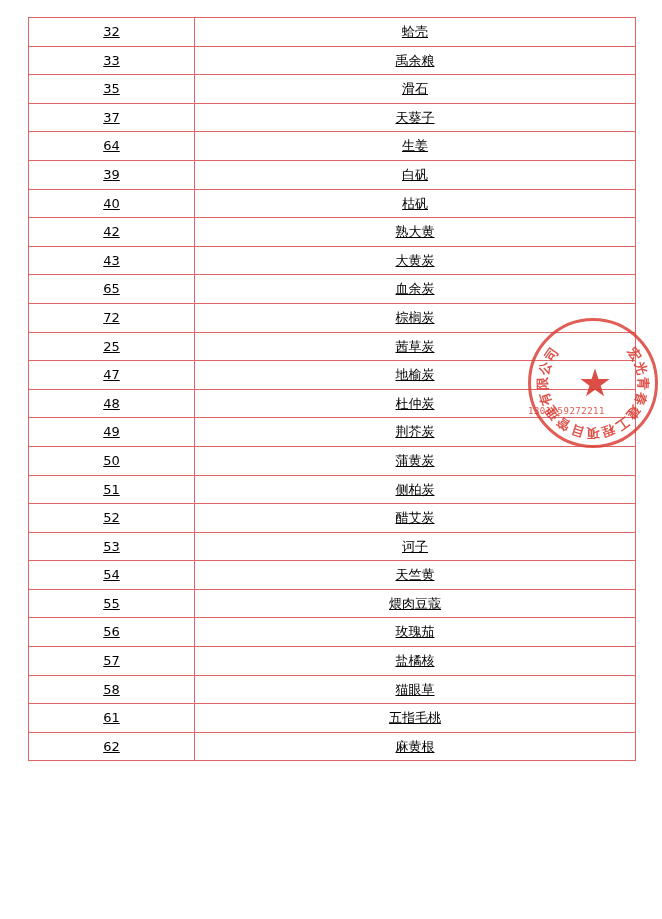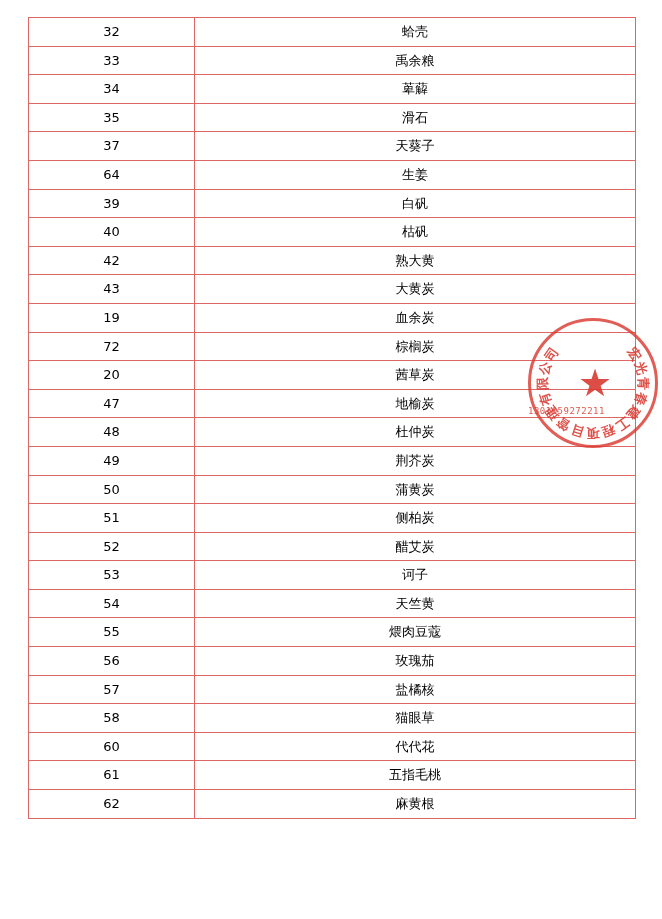--- a/index.html
+++ b/index.html
@@ -14,20 +14,21 @@
     color: #000000;
     position: relative;
     overflow: hidden;
   }
   .page {
     position: relative;
     width: 662px;
     height: 919px;
     box-sizing: border-box;
     padding: 17px 28px 0 28px;
+    text-decoration: underline;
   }
   table.doc-table {
     border-collapse: collapse;
     width: 606px;
     table-layout: fixed;
   }
   table.doc-table td {
     border: 1px solid #e06666;
     height: 27.6px;
     font-size: 13px;
@@ -117,24 +118,20 @@
     <tbody>
       <tr>
         <td class="col-index">32</td>
         <td class="col-name">蛤壳</td>
       </tr>
       <tr>
         <td class="col-index">33</td>
         <td class="col-name">禹余粮</td>
       </tr>
       <tr>
-        <td class="col-index">34</td>
-        <td class="col-name">萆薢</td>
-      </tr>
-      <tr>
         <td class="col-index">35</td>
         <td class="col-name">滑石</td>
       </tr>
       <tr>
         <td class="col-index">37</td>
         <td class="col-name">天葵子</td>
       </tr>
       <tr>
         <td class="col-index">64</td>
         <td class="col-name">生姜</td>
@@ -149,29 +146,29 @@
       </tr>
       <tr>
         <td class="col-index">42</td>
         <td class="col-name">熟大黄</td>
       </tr>
       <tr>
         <td class="col-index">43</td>
         <td class="col-name">大黄炭</td>
       </tr>
       <tr>
-        <td class="col-index">19</td>
+        <td class="col-index">65</td>
         <td class="col-name">血余炭</td>
       </tr>
       <tr>
         <td class="col-index">72</td>
         <td class="col-name">棕榈炭</td>
       </tr>
       <tr>
-        <td class="col-index">20</td>
+        <td class="col-index">25</td>
         <td class="col-name">茜草炭</td>
       </tr>
       <tr>
         <td class="col-index">47</td>
         <td class="col-name">地榆炭</td>
       </tr>
       <tr>
         <td class="col-index">48</td>
         <td class="col-name">杜仲炭</td>
       </tr>
@@ -207,24 +204,20 @@
         <td class="col-index">56</td>
         <td class="col-name">玫瑰茄</td>
       </tr>
       <tr>
         <td class="col-index">57</td>
         <td class="col-name">盐橘核</td>
       </tr>
       <tr>
         <td class="col-index">58</td>
         <td class="col-name">猫眼草</td>
-      </tr>
-      <tr>
-        <td class="col-index">60</td>
-        <td class="col-name">代代花</td>
       </tr>
       <tr>
         <td class="col-index">61</td>
         <td class="col-name">五指毛桃</td>
       </tr>
       <tr>
         <td class="col-index">62</td>
         <td class="col-name">麻黄根</td>
       </tr>
     </tbody>

